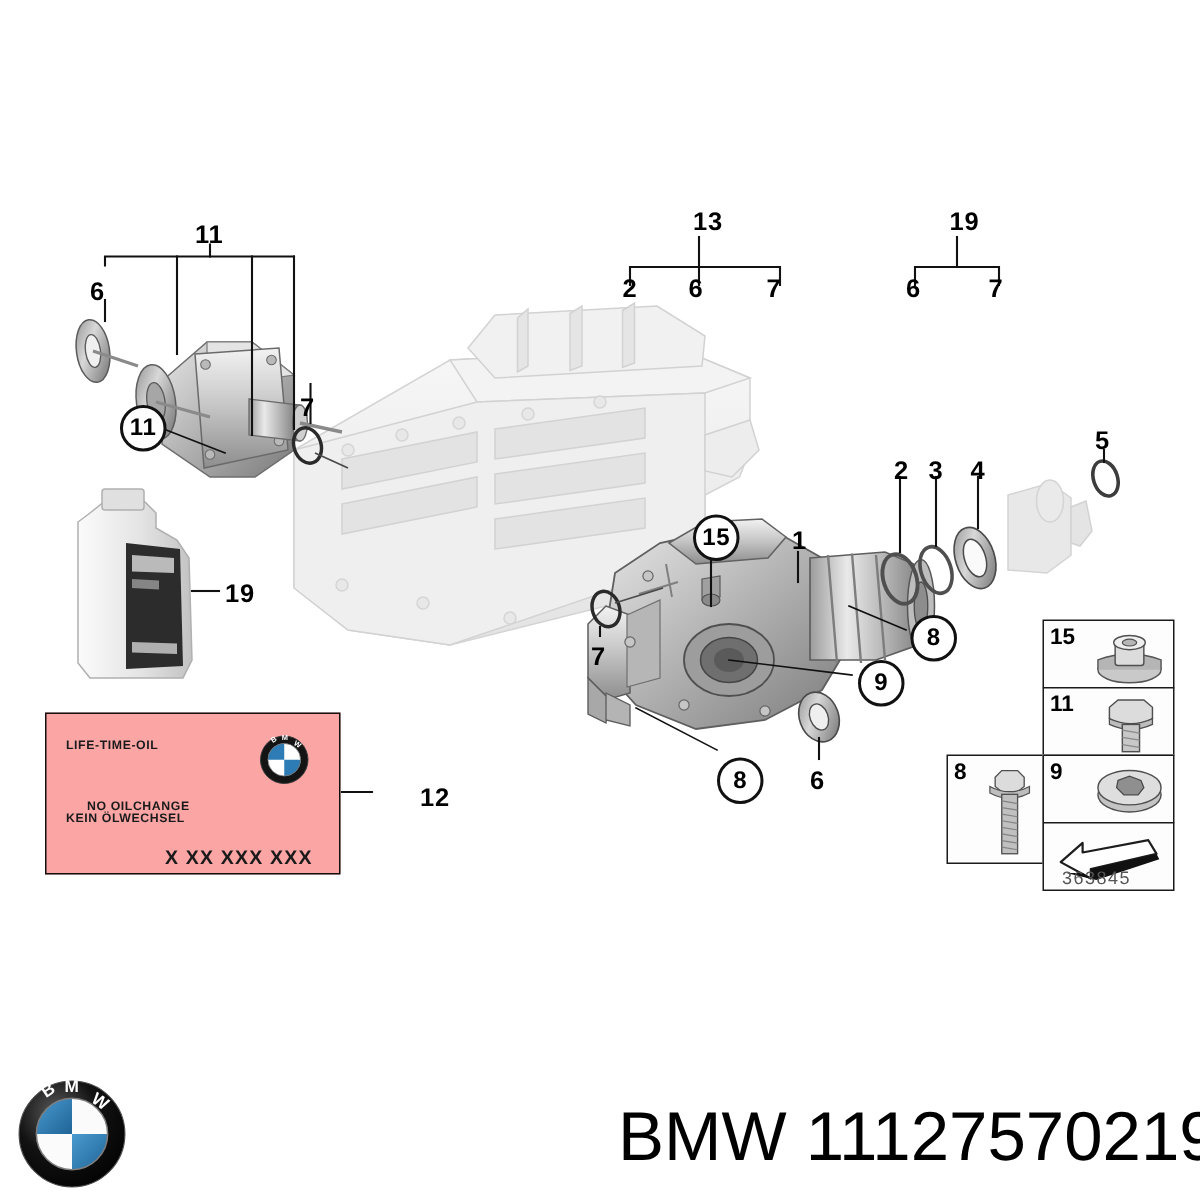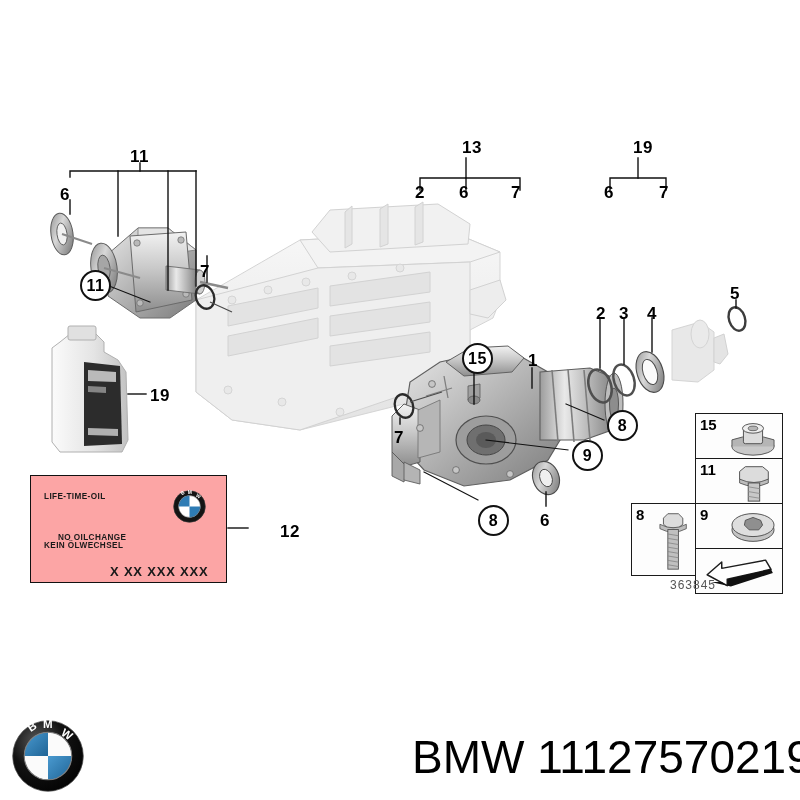--- a/index.html
+++ b/index.html
@@ -106,21 +106,21 @@
     position: absolute;
     left: 4px;
     top: 2px;
     font-family: "Liberation Sans", sans-serif;
     font-weight: bold;
     font-size: 15px;
     color: #000;
   }
   #legend-drawing-no {
     position: absolute;
-    left: 670px;
+    left: 708px;
     top: 578px;
     font-family: "Liberation Sans", sans-serif;
     font-size: 12px;
     color: #555;
     letter-spacing: 1px;
   }
 
   
   #footer {
     position: absolute;

